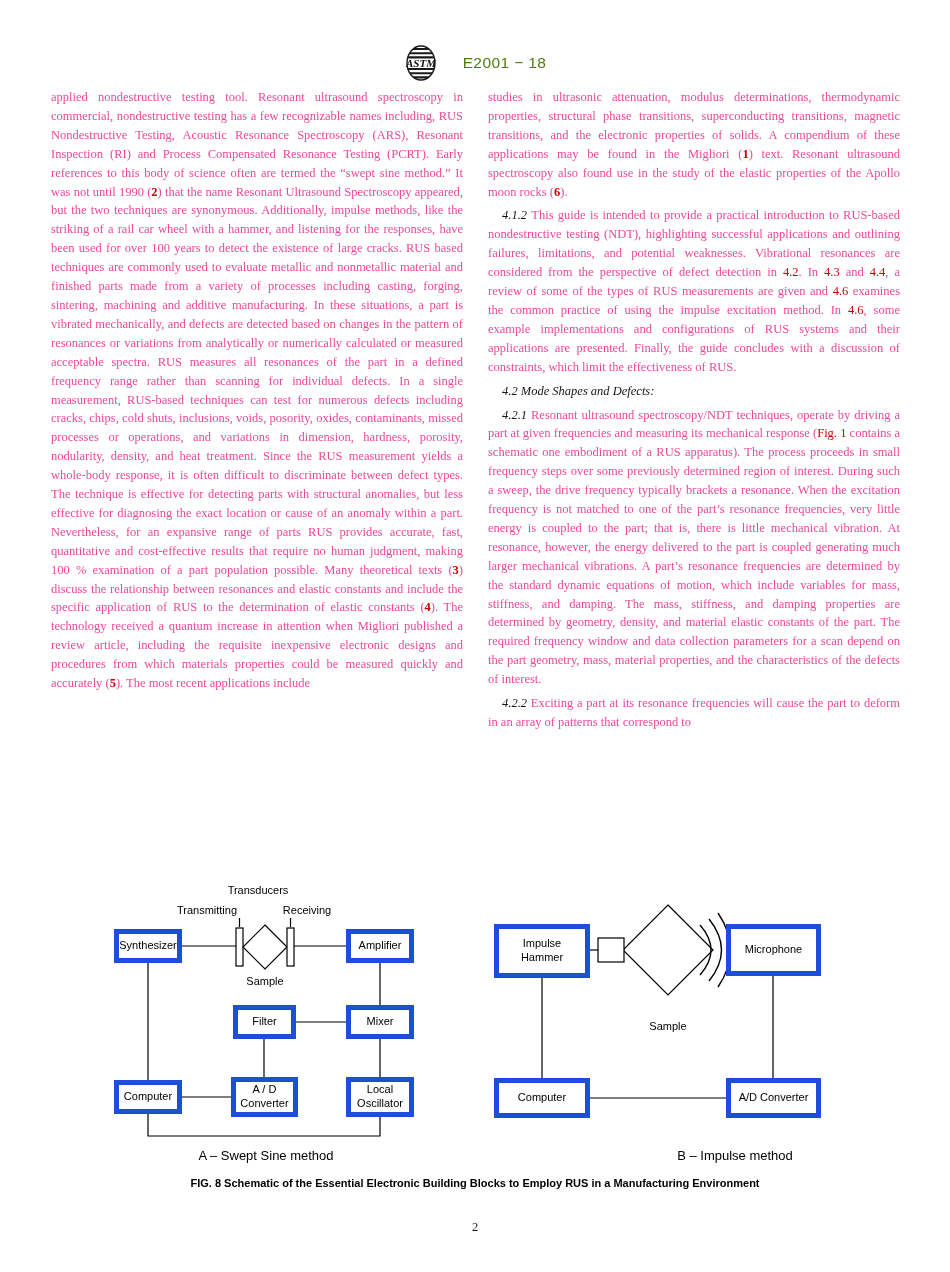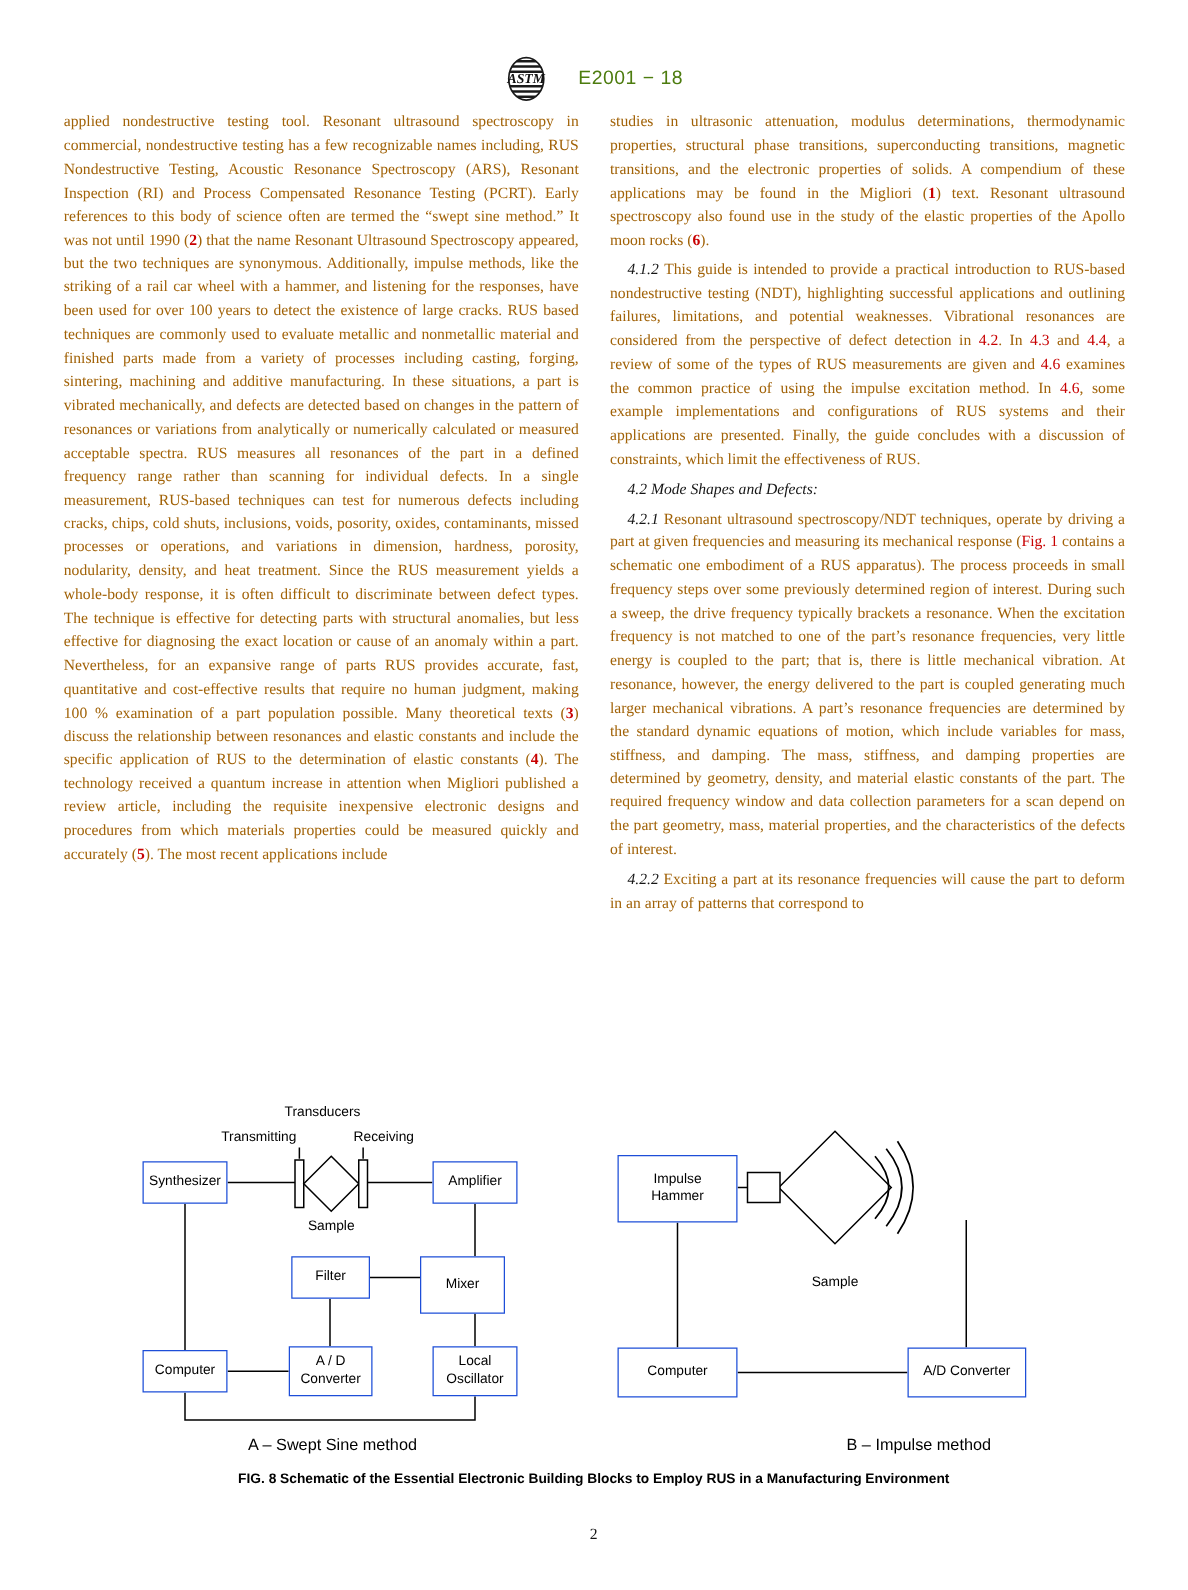--- a/index.html
+++ b/index.html
@@ -19,29 +19,29 @@
   .column {
     position:absolute; top:88px; width:412px;
     font-size:12.5px; line-height:18.9px; text-align:justify;
     hyphens:auto; -webkit-hyphens:auto;
   }
   .col-left { left:51px; }
   .col-right { left:488px; }
   .para { margin:0; }
   .para + .para { margin-top:5px; }
   .para.indent { text-indent:14px; }
-  .seg-n { color:#a16207; }
+  .seg-n { color:#ec4899; }
   .seg-ref { color:#c80000; font-weight:bold; }
   .seg-link { color:#c80000; }
   .seg-i { font-style:italic; }
   .figure { position:absolute; left:0; top:880px; width:950px; height:300px;
             font-family:"Liberation Sans", sans-serif; }
   .fig-svg { position:absolute; left:0; top:0; }
   .fig-box {
-    position:absolute; border:1px solid #1d4ed8; background:#fff;
+    position:absolute; border:5px solid #1d4ed8; background:#fff;
     display:flex; align-items:center; justify-content:center;
     text-align:center; font-size:11px; line-height:1.25; color:#000;
     white-space:pre-line;
   }
   .fig-label { position:absolute; text-align:center; font-size:11px; color:#000; }
   .method-label { position:absolute; text-align:center; font-size:13px; color:#000; }
   .fig-caption {
     position:absolute; top:1177px; left:0; width:100%; text-align:center;
     font-family:"Liberation Sans", sans-serif; font-weight:bold; font-size:11px; color:#000;
   }
@@ -120,29 +120,30 @@
     </svg>
 
     <div class="fig-label" style="left:206px;top:4px;width:104px">Transducers</div>
     <div class="fig-label" style="left:160px;top:24px;width:94px">Transmitting</div>
     <div class="fig-label" style="left:263px;top:24px;width:88px">Receiving</div>
     <div class="fig-label" style="left:231px;top:95px;width:68px">Sample</div>
 
     <div class="fig-box" style="left:114px;top:49px;width:68px;height:34px">Synthesizer</div>
     <div class="fig-box" style="left:346px;top:49px;width:68px;height:34px">Amplifier</div>
     <div class="fig-box" style="left:233px;top:125px;width:63px;height:34px">Filter</div>
-    <div class="fig-box" style="left:336px;top:125px;width:68px;height:46px">Mixer</div>
+    <div class="fig-box" style="left:346px;top:125px;width:68px;height:34px">Mixer</div>
     <div class="fig-box" style="left:114px;top:200px;width:68px;height:34px">Computer</div>
     <div class="fig-box" style="left:231px;top:197px;width:67px;height:40px">A / D
 Converter</div>
     <div class="fig-box" style="left:346px;top:197px;width:68px;height:40px">Local
 Oscillator</div>
 
     <div class="fig-box" style="left:494px;top:44px;width:96px;height:54px">Impulse
 Hammer</div>
+    <div class="fig-box" style="left:726px;top:44px;width:95px;height:52px">Microphone</div>
     <div class="fig-label" style="left:628px;top:140px;width:80px">Sample</div>
     <div class="fig-box" style="left:494px;top:198px;width:96px;height:40px">Computer</div>
     <div class="fig-box" style="left:726px;top:198px;width:95px;height:40px">A/D Converter</div>
 
     <div class="method-label" style="left:110px;top:268px;width:312px">A – Swept Sine method</div>
     <div class="method-label" style="left:582px;top:268px;width:306px">B – Impulse method</div>
   </div>
 
   <div class="fig-caption">FIG. 8 Schematic of the Essential Electronic Building Blocks to Employ RUS in a Manufacturing Environment</div>
   <div class="page-number">2</div>

